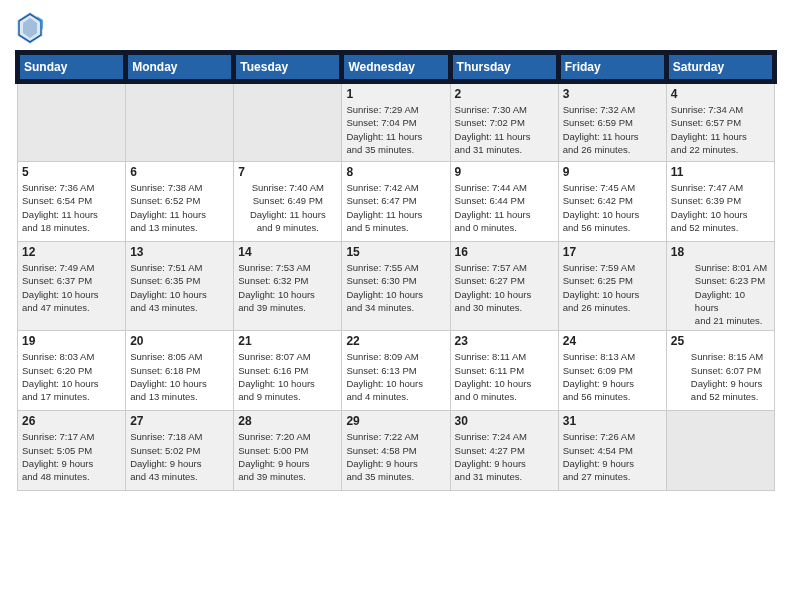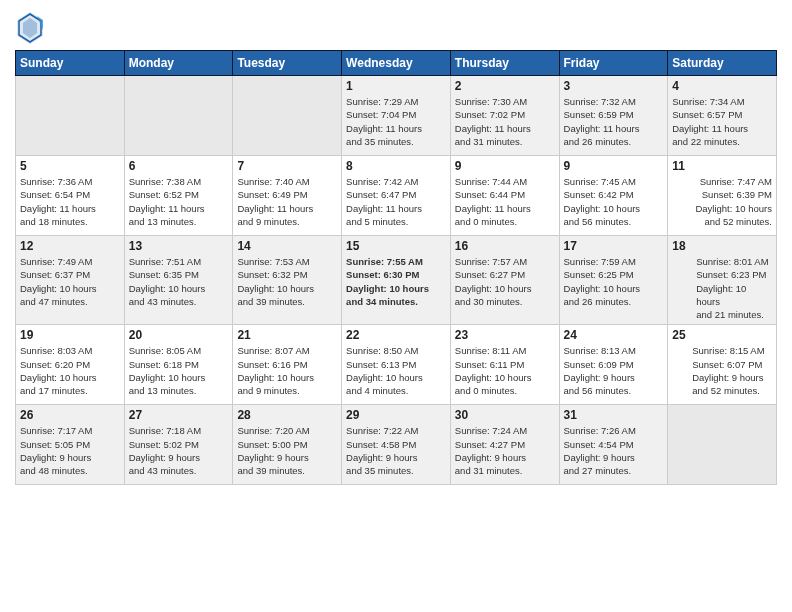--- a/index.html
+++ b/index.html
@@ -7,21 +7,21 @@
     .page { width: 792px; padding: 10px 15px; }
     .header { display: flex; align-items: flex-start; justify-content: space-between; margin-bottom: 4px; }
     .logo { display: flex; align-items: center; gap: 0; }
     .logo-text { display: flex; flex-direction: column; }
     .logo-general { font-size: 13px; font-weight: bold; color: #333; }
     .logo-blue { font-size: 13px; font-weight: bold; color: #1a5fa8; }
     .title-block { text-align: right; }
     .month-title { font-size: 36px; font-weight: bold; color: #222; line-height: 1.1; }
     .location { font-size: 15px; color: #444; margin-top: 2px; }
     .calendar { width: 100%; border-collapse: collapse; }
-    .calendar th { background: #2563a8; color: #fff; font-size: 12px; padding: 5px 4px; text-align: left; border: 1px solid #0f172a; font-weight: bold; }
+    .calendar th { background: #2563a8; color: #fff; font-size: 12px; padding: 5px 4px; text-align: left; border: 5px solid #0f172a; font-weight: bold; }
     .calendar td { border: 1px solid #ccc; vertical-align: top; padding: 3px 4px; font-size: 10px; color: #222; width: calc(100%/7); min-height: 80px; height: 80px; background: #fff; }
     .calendar td.empty { background: #f5f5f5; }
     .day-num { font-size: 12px; font-weight: bold; color: #222; margin-bottom: 2px; }
     .day-info { font-size: 9.5px; color: #333; line-height: 1.4; }
     .row-shaded td { background: #f0f0f0; }
     .row-shaded td.empty { background: #e8e8e8; }
   </style>
 </head>
 <body>
 
@@ -101,21 +101,21 @@
           </td>
           <td>
             <div class="day-num">6</div>
             <div class="day-info" style="white-space: pre-line;">Sunrise: 7:38 AM
 Sunset: 6:52 PM
 Daylight: 11 hours
 and 13 minutes.</div>
           </td>
           <td>
             <div class="day-num">7</div>
-            <div class="day-info" style="white-space: pre-line;">Sunrise: 7:40 AM
+            <div class="day-info" style="white-space: pre-line; text-align: center;">Sunrise: 7:40 AM
 Sunset: 6:49 PM
 Daylight: 11 hours
 and 9 minutes.</div>
           </td>
           <td>
             <div class="day-num">8</div>
             <div class="day-info" style="white-space: pre-line;">Sunrise: 7:42 AM
 Sunset: 6:47 PM
 Daylight: 11 hours
 and 5 minutes.</div>
@@ -129,21 +129,21 @@
           </td>
           <td>
             <div class="day-num">9</div>
             <div class="day-info" style="white-space: pre-line;">Sunrise: 7:45 AM
 Sunset: 6:42 PM
 Daylight: 10 hours
 and 56 minutes.</div>
           </td>
           <td>
             <div class="day-num">11</div>
-            <div class="day-info" style="white-space: pre-line; text-align: right;">Sunrise: 7:47 AM
+            <div class="day-info" style="white-space: pre-line;">Sunrise: 7:47 AM
 Sunset: 6:39 PM
 Daylight: 10 hours
 and 52 minutes.</div>
           </td>
         </tr>
         <tr class="row-shaded">
           <td>
             <div class="day-num">12</div>
             <div class="day-info" style="white-space: pre-line;">Sunrise: 7:49 AM
 Sunset: 6:37 PM
@@ -159,21 +159,21 @@
           </td>
           <td>
             <div class="day-num">14</div>
             <div class="day-info" style="white-space: pre-line;">Sunrise: 7:53 AM
 Sunset: 6:32 PM
 Daylight: 10 hours
 and 39 minutes.</div>
           </td>
           <td>
             <div class="day-num">15</div>
-            <div class="day-info" style="white-space: pre-line; font-weight: bold;">Sunrise: 7:55 AM
+            <div class="day-info" style="white-space: pre-line;">Sunrise: 7:55 AM
 Sunset: 6:30 PM
 Daylight: 10 hours
 and 34 minutes.</div>
           </td>
           <td>
             <div class="day-num">16</div>
             <div class="day-info" style="white-space: pre-line;">Sunrise: 7:57 AM
 Sunset: 6:27 PM
 Daylight: 10 hours
 and 30 minutes.</div>
@@ -210,21 +210,21 @@
           </td>
           <td>
             <div class="day-num">21</div>
             <div class="day-info" style="white-space: pre-line;">Sunrise: 8:07 AM
 Sunset: 6:16 PM
 Daylight: 10 hours
 and 9 minutes.</div>
           </td>
           <td>
             <div class="day-num">22</div>
-            <div class="day-info" style="white-space: pre-line;">Sunrise: 8:50 AM
+            <div class="day-info" style="white-space: pre-line;">Sunrise: 8:09 AM
 Sunset: 6:13 PM
 Daylight: 10 hours
 and 4 minutes.</div>
           </td>
           <td>
             <div class="day-num">23</div>
             <div class="day-info" style="white-space: pre-line;">Sunrise: 8:11 AM
 Sunset: 6:11 PM
 Daylight: 10 hours
 and 0 minutes.</div>

